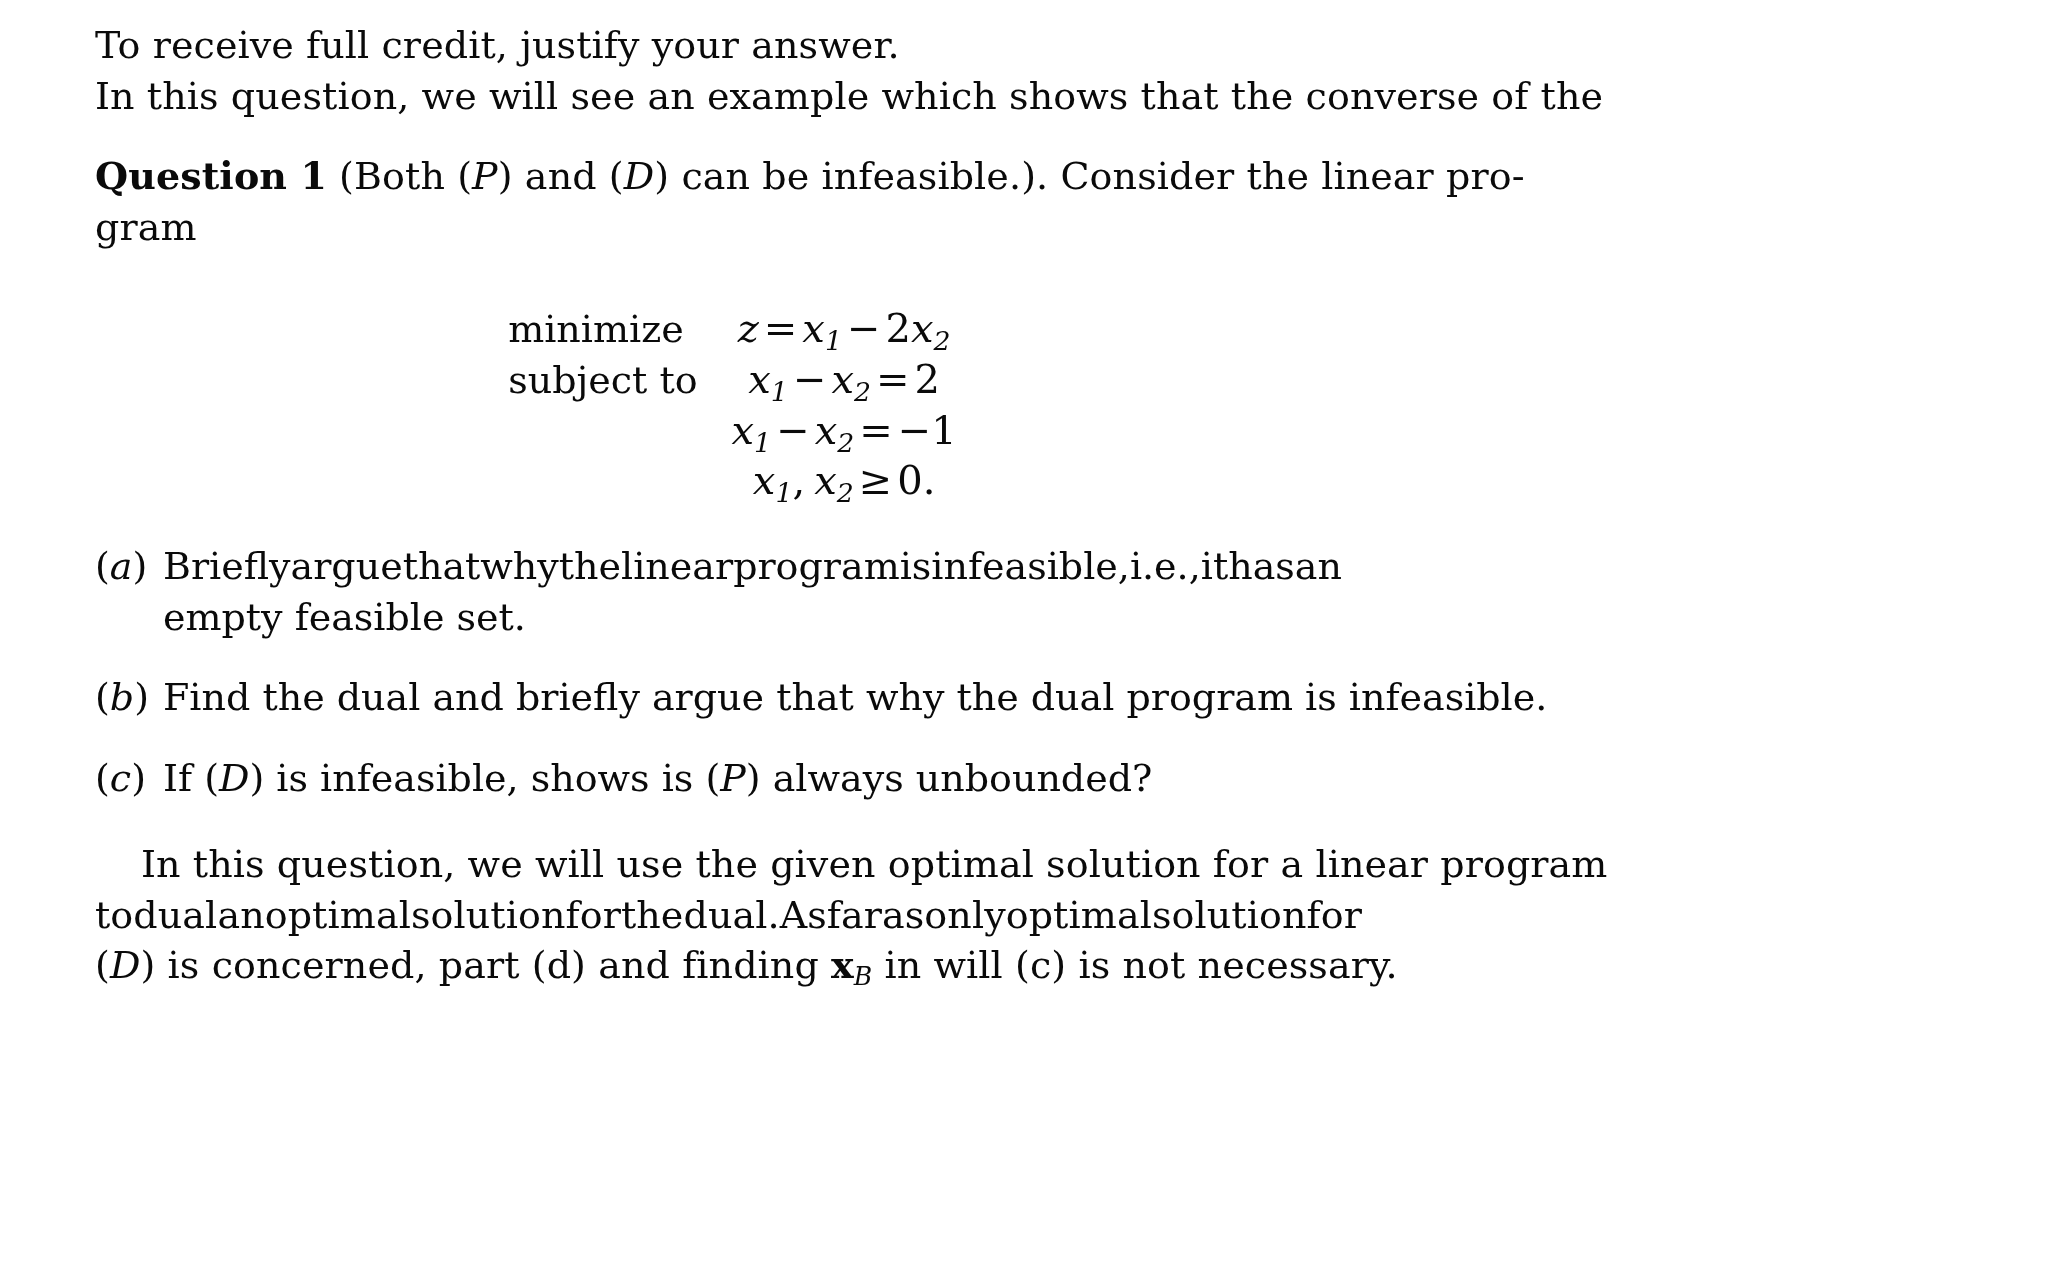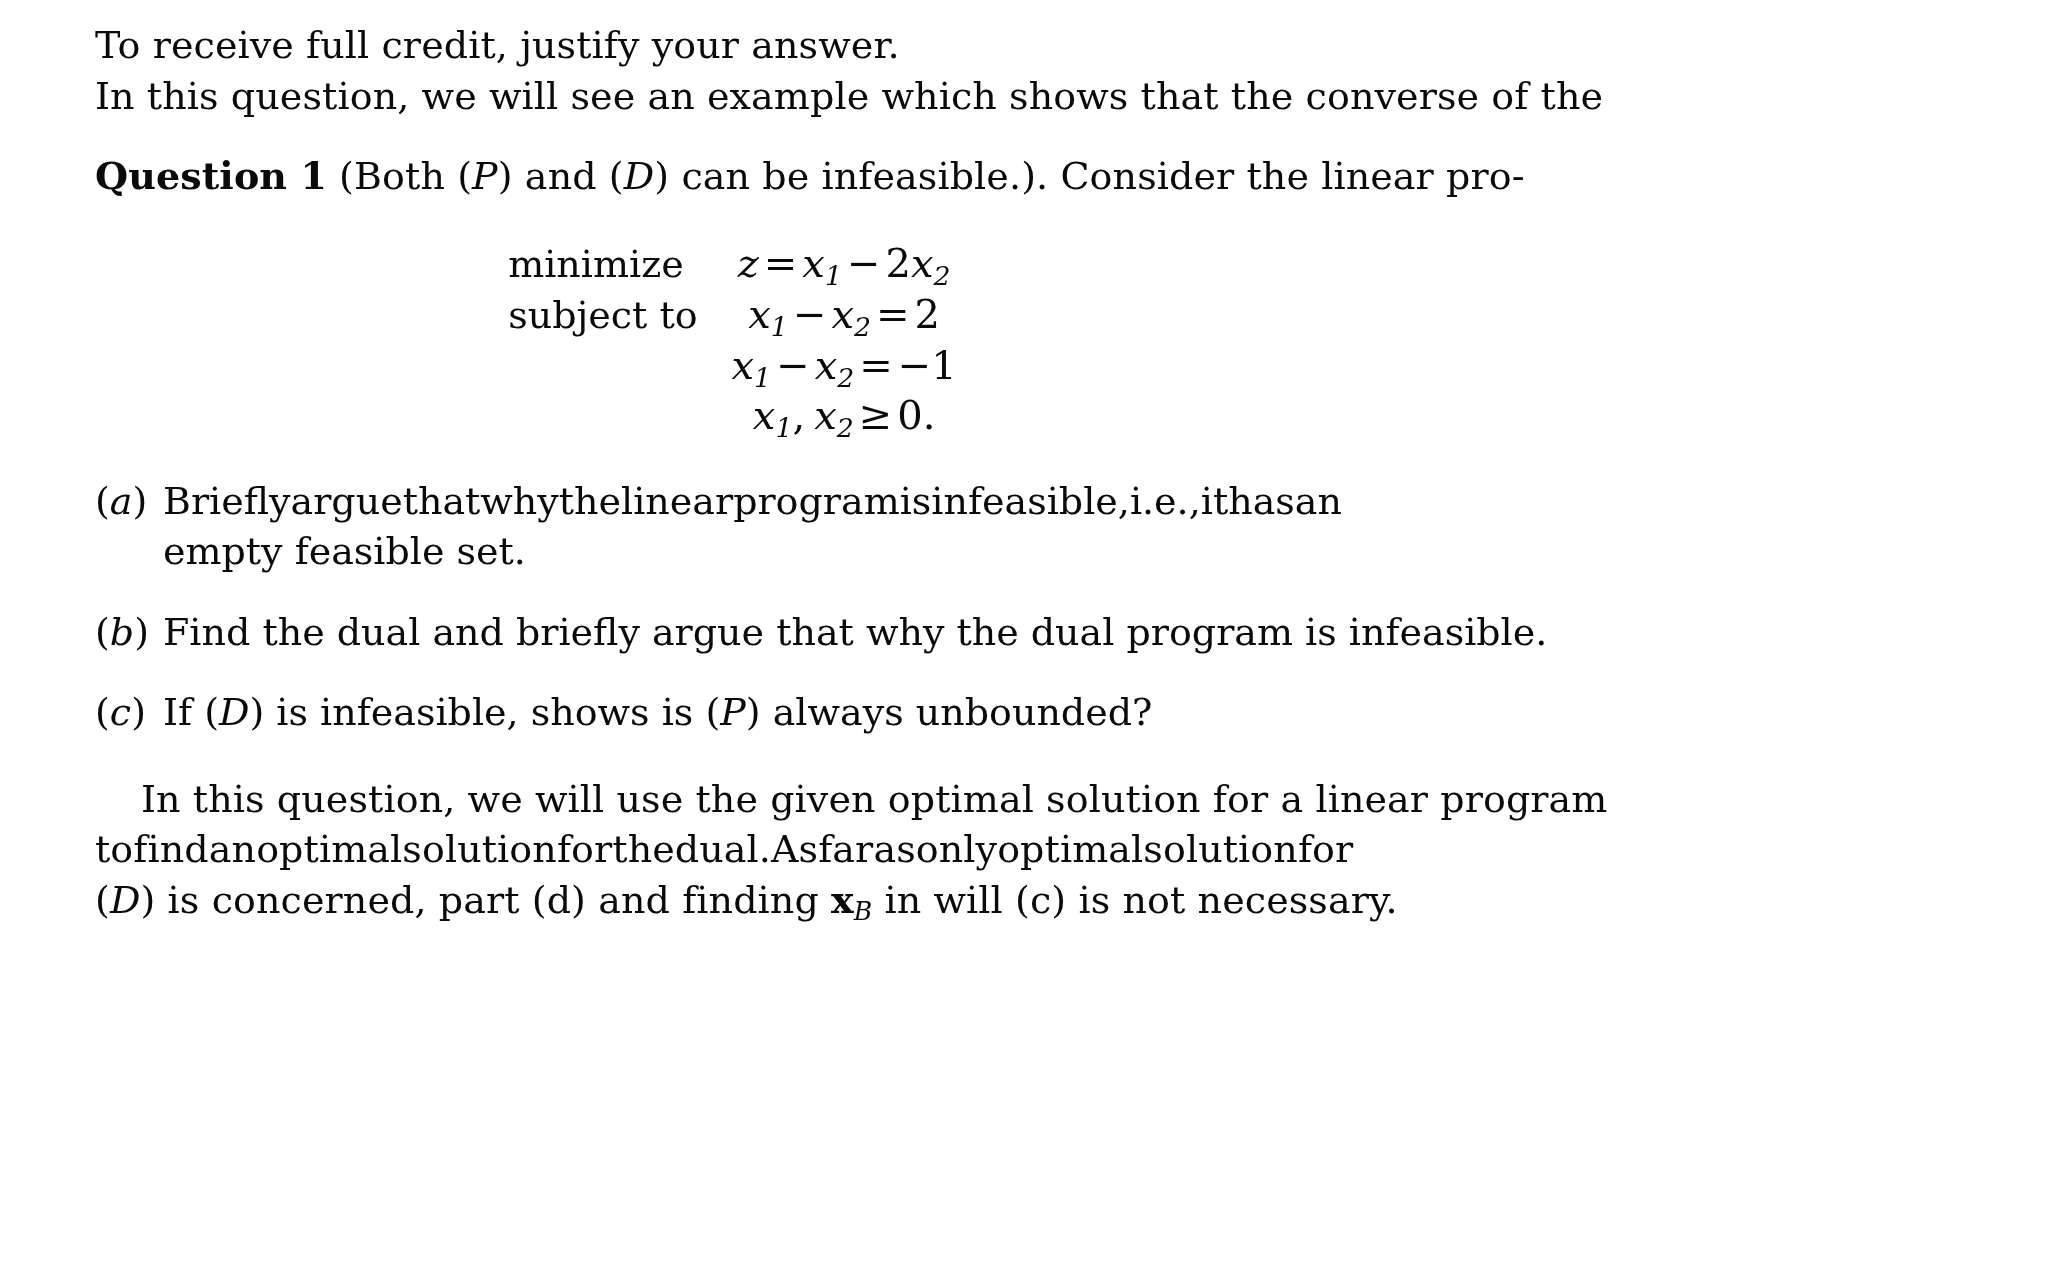--- a/index.html
+++ b/index.html
@@ -61,21 +61,21 @@
   }
 
   
   .mathblock {
     margin: 0;
     padding: 0;
     width: 100%;
   }
   .mathrows {
     display: table;
-    margin: 0 auto 0 auto;
+    margin: 15px auto 0 auto;
     border-collapse: collapse;
     transform: translateX(-30px);
   }
   .mrow { display: table-row; }
   .mcell-l, .mcell-r {
     display: table-cell;
     vertical-align: baseline;
     font-size: 38px;
     line-height: 50px;
     padding: 0;
@@ -148,20 +148,21 @@
 
     <div class="para">
       <span class="line">To receive full credit, justify your answer.</span>
       <span class="line">In this question, we will see an example which shows that the converse of the</span>
     </div>
 
     <div class="gap-md"></div>
 
     <div class="para">
       <span class="line"><b class="qhead">Question 1</b><span> (Both (</span><i>P</i><span>) and (</span><i>D</i><span>) can be infeasible.). Consider the linear pro-</span></span>
+      <span class="line">gram</span>
     </div>
 
     <div class="gap-lg"></div>
 
     <div class="mathblock">
       <div class="mathrows">
 
         <div class="mrow">
           <div class="mcell-l">minimize</div>
           <div class="mcell-r">
@@ -228,21 +229,21 @@
       <span class="lbl"><span>(</span><span class="il">c</span><span>)</span></span>
       <span class="line"><span>If (</span><i>D</i><span>) is infeasible, shows is (</span><i>P</i><span>) always unbounded?</span></span>
     </div>
 
     <div class="gap-lg"></div>
 
     <div class="para">
       <span class="line"><span class="indent1"></span><span>In this question, we will use the given optimal solution for a linear program</span></span>
       <span class="line jst">
         <span>to</span>
-        <span>find</span>
+        <span>dual</span>
         <span>an</span>
         <span>optimal</span>
         <span>solution</span>
         <span>for</span>
         <span>the</span>
         <span>dual.</span>
         <span>As</span>
         <span>far</span>
         <span>as</span>
         <span>only</span>

